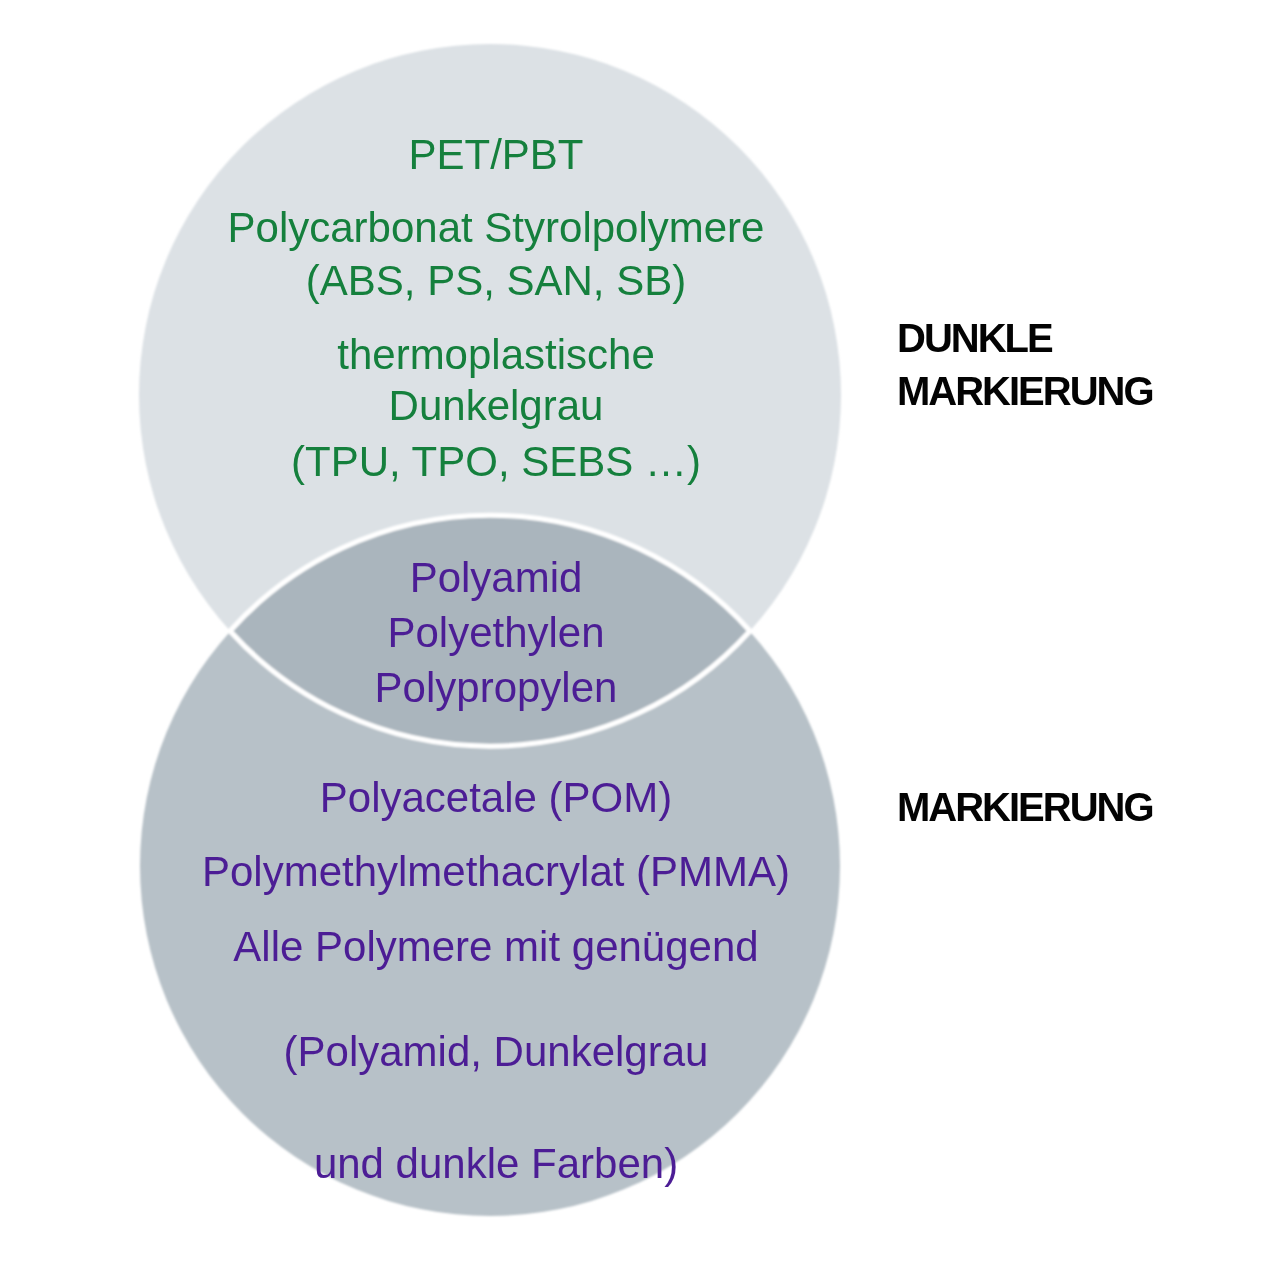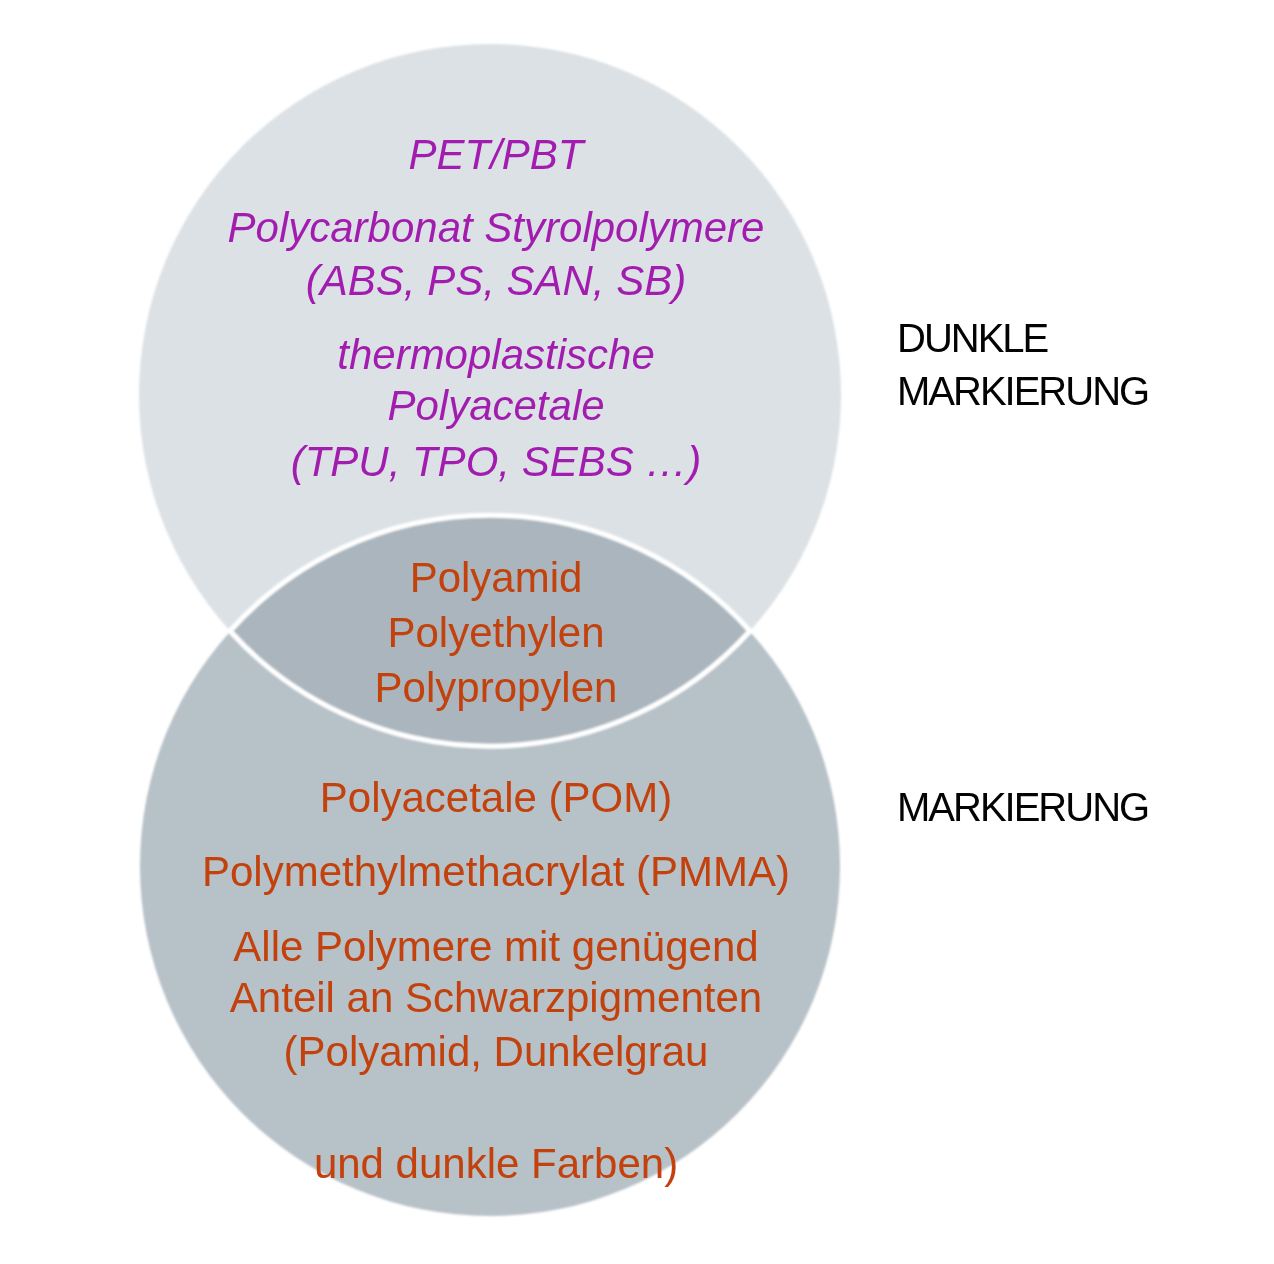--- a/index.html
+++ b/index.html
@@ -24,28 +24,28 @@
   .vline {
     position: absolute;
     left: 496px;
     transform: translateX(-50%);
     white-space: nowrap;
     font-size: 42px;
     line-height: 50px;
     font-weight: 400;
     letter-spacing: 0px;
   }
-  .t-gray  { color: #a21caf; font-style: italic; }
-  .t-white { color: #c2410c; }
+  .t-gray  { color: #15803d; }
+  .t-white { color: #4c1d95; }
   
   .side-label {
     position: absolute;
     left: 897px;
     color: #030303;
-    font-weight: 400;
+    font-weight: 700;
     font-size: 40px;
     line-height: 53px;
     letter-spacing: -2px;
     white-space: nowrap;
   }
 </style>
 </head>
 <body>
 
 <div class="stage">
@@ -60,31 +60,30 @@
       <circle cx="490" cy="395" r="351" fill="#dce1e5"></circle>
       <circle cx="490" cy="866" r="350" fill="#b7c1c8"></circle>
       <path d="M 230 631 A 350 350 0 0 1 750 631 A 351 351 0 0 1 230 631 Z" stroke-width="5" stroke="#ffffff" fill="#aab5bd"></path>
     </g>
   </svg>
 
   <div class="vline t-gray" style="top:130px">PET/PBT</div>
   <div class="vline t-gray" style="top:203px">Polycarbonat Styrolpolymere</div>
   <div class="vline t-gray" style="top:256px">(ABS, PS, SAN, SB)</div>
   <div class="vline t-gray" style="top:330px">thermoplastische</div>
-  <div class="vline t-gray" style="top:381px">Polyacetale</div>
+  <div class="vline t-gray" style="top:381px">Dunkelgrau</div>
   <div class="vline t-gray" style="top:437px">(TPU, TPO, SEBS …)</div>
 
   <div class="vline t-white" style="top:553px">Polyamid</div>
   <div class="vline t-white" style="top:608px">Polyethylen</div>
   <div class="vline t-white" style="top:663px">Polypropylen</div>
 
   <div class="vline t-white" style="top:773px">Polyacetale (POM)</div>
   <div class="vline t-white" style="top:847px">Polymethylmethacrylat (PMMA)</div>
   <div class="vline t-white" style="top:922px">Alle Polymere mit genügend</div>
-  <div class="vline t-white" style="top:973px">Anteil an Schwarzpigmenten</div>
   <div class="vline t-white" style="top:1027px">(Polyamid, Dunkelgrau</div>
   <div class="vline t-white" style="top:1139px">und dunkle Farben)</div>
 
   <div class="side-label" style="top:312px">
     <div>DUNKLE</div>
     <div>MARKIERUNG</div>
   </div>
   <div class="side-label" style="top:781px">
     <div>MARKIERUNG</div>
   </div>

